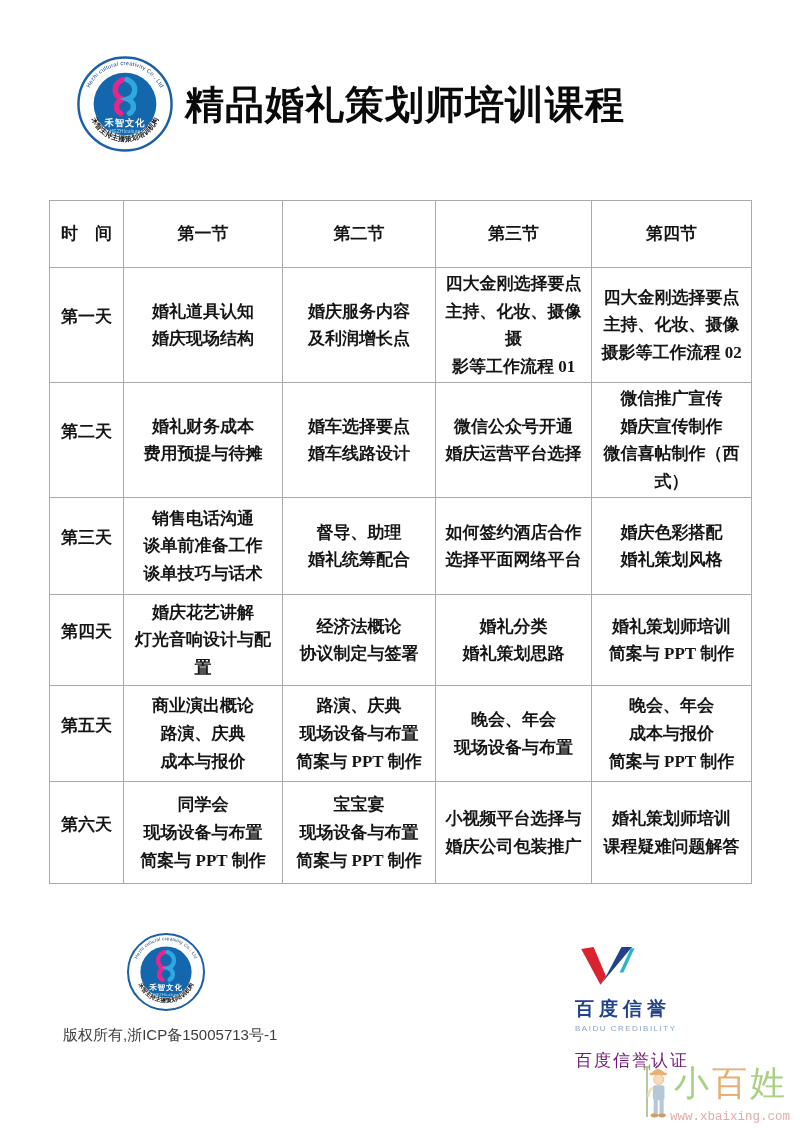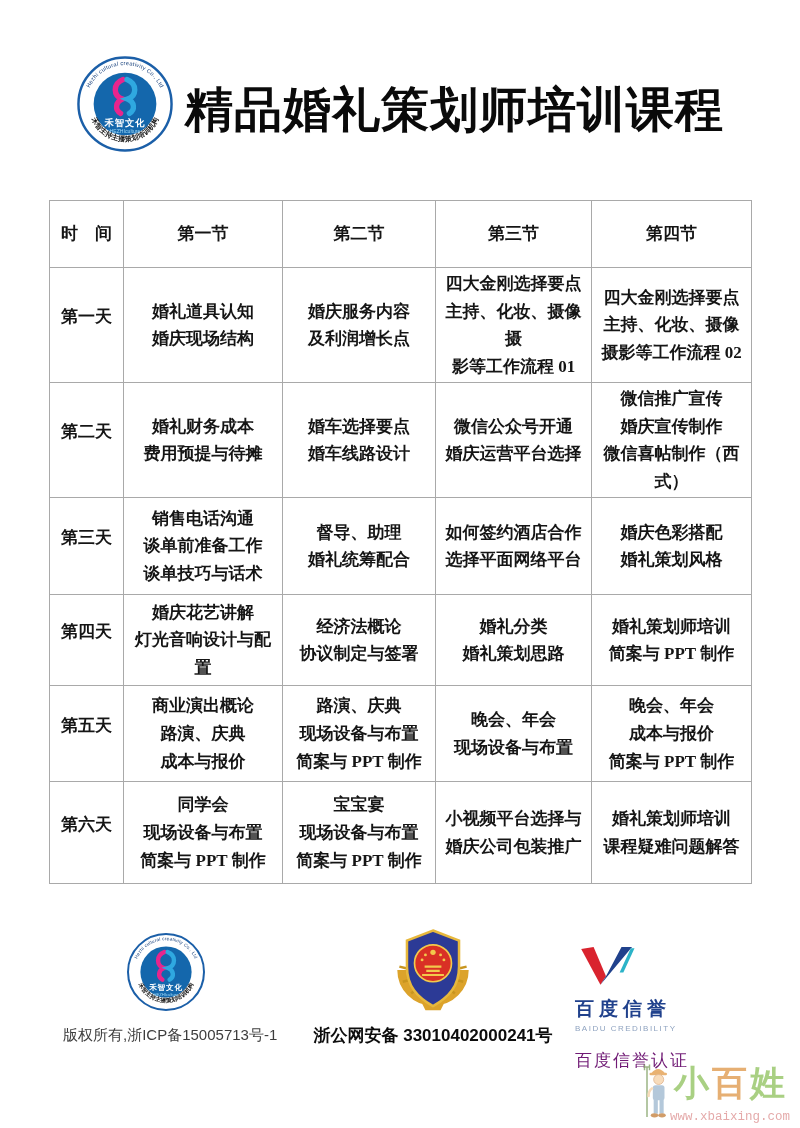--- a/index.html
+++ b/index.html
@@ -1,21 +1,21 @@
 <!DOCTYPE html>
 <html><head>
 <meta charset="utf-8">
 <style>
   html,body{margin:0;padding:0;background:#ffffff;}
   .page{position:relative;width:800px;height:1128px;background:#ffffff;overflow:hidden;
         font-family:"Liberation Serif","DejaVu Serif",serif;color:#141414;}
 
   
   .logo-lg{position:absolute;left:76px;top:55px;width:98px;height:98px;}
-  .page-title{position:absolute;left:185px;top:78px;margin:0;font-size:48px;font-weight:bold;
+  .page-title{position:absolute;left:185px;top:78px;margin:0;font-size:39px;font-weight:bold;
               letter-spacing:1px;color:#0a0a0a;white-space:nowrap;}
 
   
   .arc-en{font-family:"Liberation Sans","DejaVu Sans",sans-serif;font-size:11.5px;fill:#16407c;letter-spacing:.6px;}
   .arc-cn{font-size:14.5px;font-weight:bold;fill:#151515;}
   .logo-cn{font-size:19px;font-weight:bold;fill:#ffffff;text-anchor:middle;letter-spacing:2px;}
   .logo-en{font-size:10.5px;fill:#9ed9f7;text-anchor:middle;font-family:"Liberation Sans",sans-serif;}
 
   
   .course-table{position:absolute;left:49px;top:200px;width:702px;border-collapse:collapse;table-layout:fixed;}
@@ -35,21 +35,21 @@
   .footer-right{position:absolute;left:575px;top:942px;width:170px;text-align:left;}
   .baidu-logo{width:62px;height:46px;}
   .baidu-cn{margin-top:4px;color:#20418c;font-size:19px;letter-spacing:5px;font-weight:600;}
   .baidu-en{color:#8fa3c0;font-size:8px;letter-spacing:1.5px;font-family:"Liberation Sans",sans-serif;margin-top:2px;}
   .baidu-cert{margin-top:16px;color:#701a75;font-weight:normal;font-size:17px;letter-spacing:2px;
               font-family:"Liberation Sans",sans-serif;}
 
   
   .watermark{position:absolute;right:3px;bottom:4px;width:155px;height:62px;opacity:.85;}
   .wm-farmer{position:absolute;left:0;bottom:2px;width:30px;height:60px;}
-  .wm-name{position:absolute;left:32px;top:-2px;font-size:35px;font-weight:bold;letter-spacing:3px;white-space:nowrap;text-align:right;}
+  .wm-name{position:absolute;left:32px;top:-2px;font-size:35px;font-weight:normal;letter-spacing:3px;white-space:nowrap;text-align:right;}
   .wm-c0,.wm-c2{color:#9bc86e;}
   .wm-c1{color:#e2a25b;}
   .wm-url{position:absolute;left:28px;bottom:0;font-family:"Liberation Mono","DejaVu Sans Mono",monospace;
           font-size:12.5px;color:#e09b9b;white-space:nowrap;}
 </style>
 </head>
 <body>
 
 <div class="page">
 
@@ -189,40 +189,20 @@
       <g>
         <path d="M96,50 C74,59 76,84 95,90 C80,96 79,112 91,119" fill="none" stroke="#e8258d" stroke-width="11" stroke-linecap="round"></path>
         <path d="M104,50 C126,59 124,84 105,90 C120,96 121,112 109,119" fill="none" stroke="#2fa8e0" stroke-width="11" stroke-linecap="round"></path>
       </g>
       <text x="100" y="144" class="logo-cn">禾智文化</text>
       <text x="100" y="160" class="logo-en">HEZHIculture</text>
     </svg>
     <div class="copyright">版权所有,浙ICP备15005713号-1</div>
   </div>
 
-  <div class="footer-mid">
-    <svg class="police-badge" viewBox="0 0 100 100">
-      <g>
-        <path d="M13,50 a37,37 0 0 0 74,0" fill="none" stroke="#dca32b" stroke-width="11"></path>
-        <path d="M10,46 l8,2 M90,46 l-8,2 M14,64 l8,-2 M86,64 l-8,-2 M24,78 l6,-5 M76,78 l-6,-5" stroke="#c8951f" stroke-width="3"></path>
-        <path d="M37,90 h26 l-4,8 h-18 z" fill="#dca32b"></path>
-      </g>
-      <path d="M50,3 L81,15 V46 C81,69 69,82 50,93 C31,82 19,69 19,46 V15 Z" fill="#2c3a96" stroke="#e7b83c" stroke-width="3"></path>
-      <g>
-        <circle cx="50" cy="42" r="22" fill="#d93025" stroke="#f2c94c" stroke-width="2"></circle>
-        <circle cx="50" cy="29" r="3.2" fill="#f2c94c"></circle>
-        <circle cx="41" cy="32" r="1.7" fill="#f2c94c"></circle>
-        <circle cx="59" cy="32" r="1.7" fill="#f2c94c"></circle>
-        <circle cx="37" cy="38" r="1.7" fill="#f2c94c"></circle>
-        <circle cx="63" cy="38" r="1.7" fill="#f2c94c"></circle>
-        <path d="M40,46 h20 M42,51 h16 M37,56 h26" stroke="#f2c94c" stroke-width="2.5" fill="none"></path>
-      </g>
-    </svg>
-    <div class="police-text">浙公网安备 33010402000241号</div>
-  </div>
 
   <div class="footer-right">
     <svg class="baidu-logo" viewBox="0 0 100 72">
       <polygon points="10,10 30,7 50,54 41,68" fill="#d9232e"></polygon>
       <polygon points="41,68 50,54 75,7 92,7" fill="#20418c"></polygon>
       <polygon points="72,48 90,9 96,9 78,48" fill="#2bb3c8"></polygon>
     </svg>
     <div class="baidu-cn">百度信誉</div>
     <div class="baidu-en">BAIDU CREDIBILITY</div>
     <div class="baidu-cert">百度信誉认证</div>

